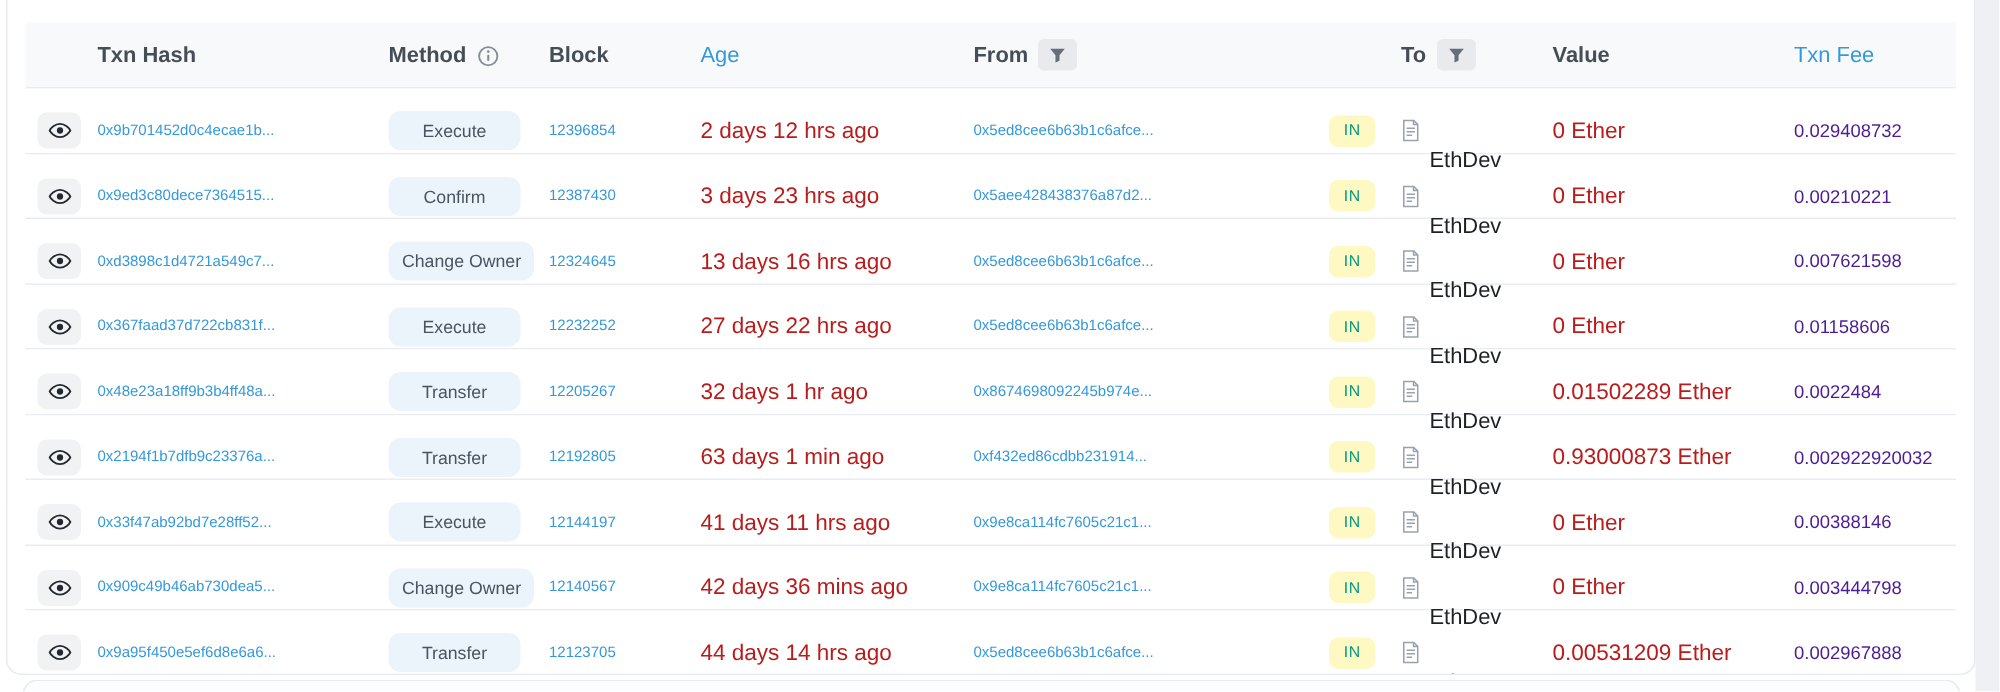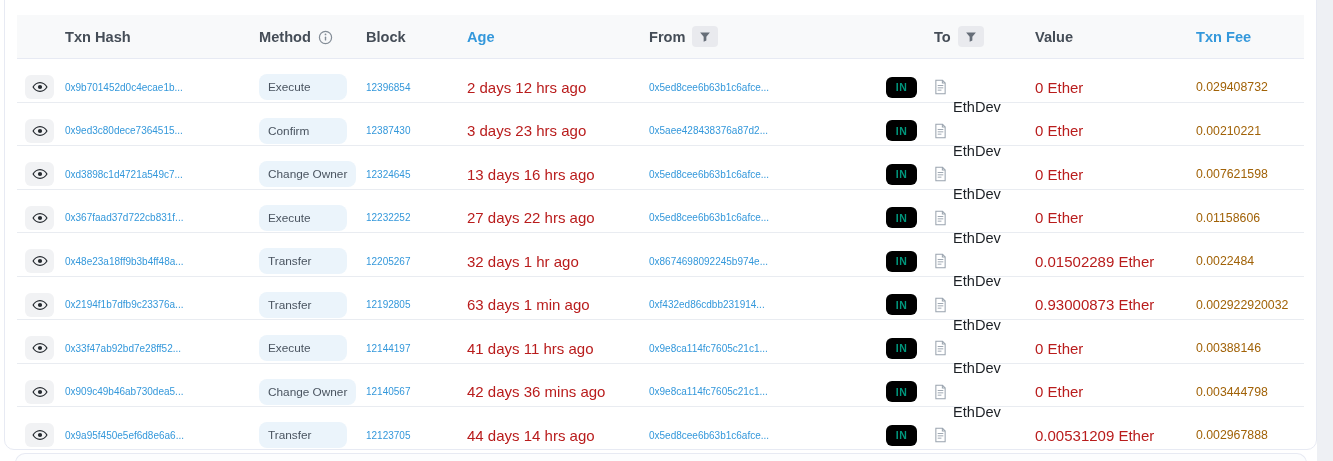--- a/index.html
+++ b/index.html
@@ -22,43 +22,43 @@
     align-items:center; }
 
   .thead { height:44px; background:#f8f9fa; border-bottom:1px solid #e7eaf3; }
   .row   { height:43.5px; border-bottom:1px solid #e9ecf1; background:#fff; }
   .row:last-child { border-bottom:none; }
 
   .cell { display:flex; align-items:center; white-space:nowrap; }
   .c-eye { justify-content:flex-start; padding-left:8px; }
 
   .th { font-size:14.6px; font-weight:bold; color:#454d57; gap:7px; }
-  .th-link { color:#3498db; text-decoration:none; font-weight:bold; cursor:pointer; }
+  .th-link { color:#3498db; text-decoration:none; font-weight:normal; cursor:pointer; }
 
   .link { color:#3498db; text-decoration:none; font-size:10px; cursor:pointer; }
   .txt  { color:#b91c1c; font-size:15px; }
 
   .eye-btn { display:flex; align-items:center; justify-content:center;
              width:29px; height:24px; background:#f1f2f4; border:none; border-radius:6px; cursor:pointer; }
 
   .filter-btn { display:flex; align-items:center; justify-content:center;
                 width:26px; height:21px; background:#e9eaee; border:none; border-radius:4px; cursor:pointer; }
 
-  .method-badge { display:inline-block; min-width:88px; text-align:left;
+  .method-badge { display:inline-block; min-width:88px; text-align:center;
                   background:#ebf4fb; color:#4a5460; font-size:11.8px;
                   padding:6px 9px; border-radius:8px; }
 
   .in-badge { display:inline-block; min-width:31px; text-align:center;
-              background:#000000; color:#00977d; font-size:10.5px; font-weight:bold;
+              background:#fef9c3; color:#00977d; font-size:10.5px; font-weight:normal;
               letter-spacing:.4px; padding:4.5px 7px; border-radius:6px; }
 
   .c-to { gap:6px; }
   .to-name { color:#1d2126; font-size:14.6px; text-decoration:none; cursor:pointer;margin-top:40px; }
 
-  .fee { color:#a16207; font-size:12.3px; }
+  .fee { color:#4c1d95; font-size:12.3px; }
 
   .info-icon { margin-top:1px; cursor:pointer; }
 </style>
 </head>
 <body>
 
 <div class="stage">
   <div class="page-gutter"></div>
 
   <div class="card">

